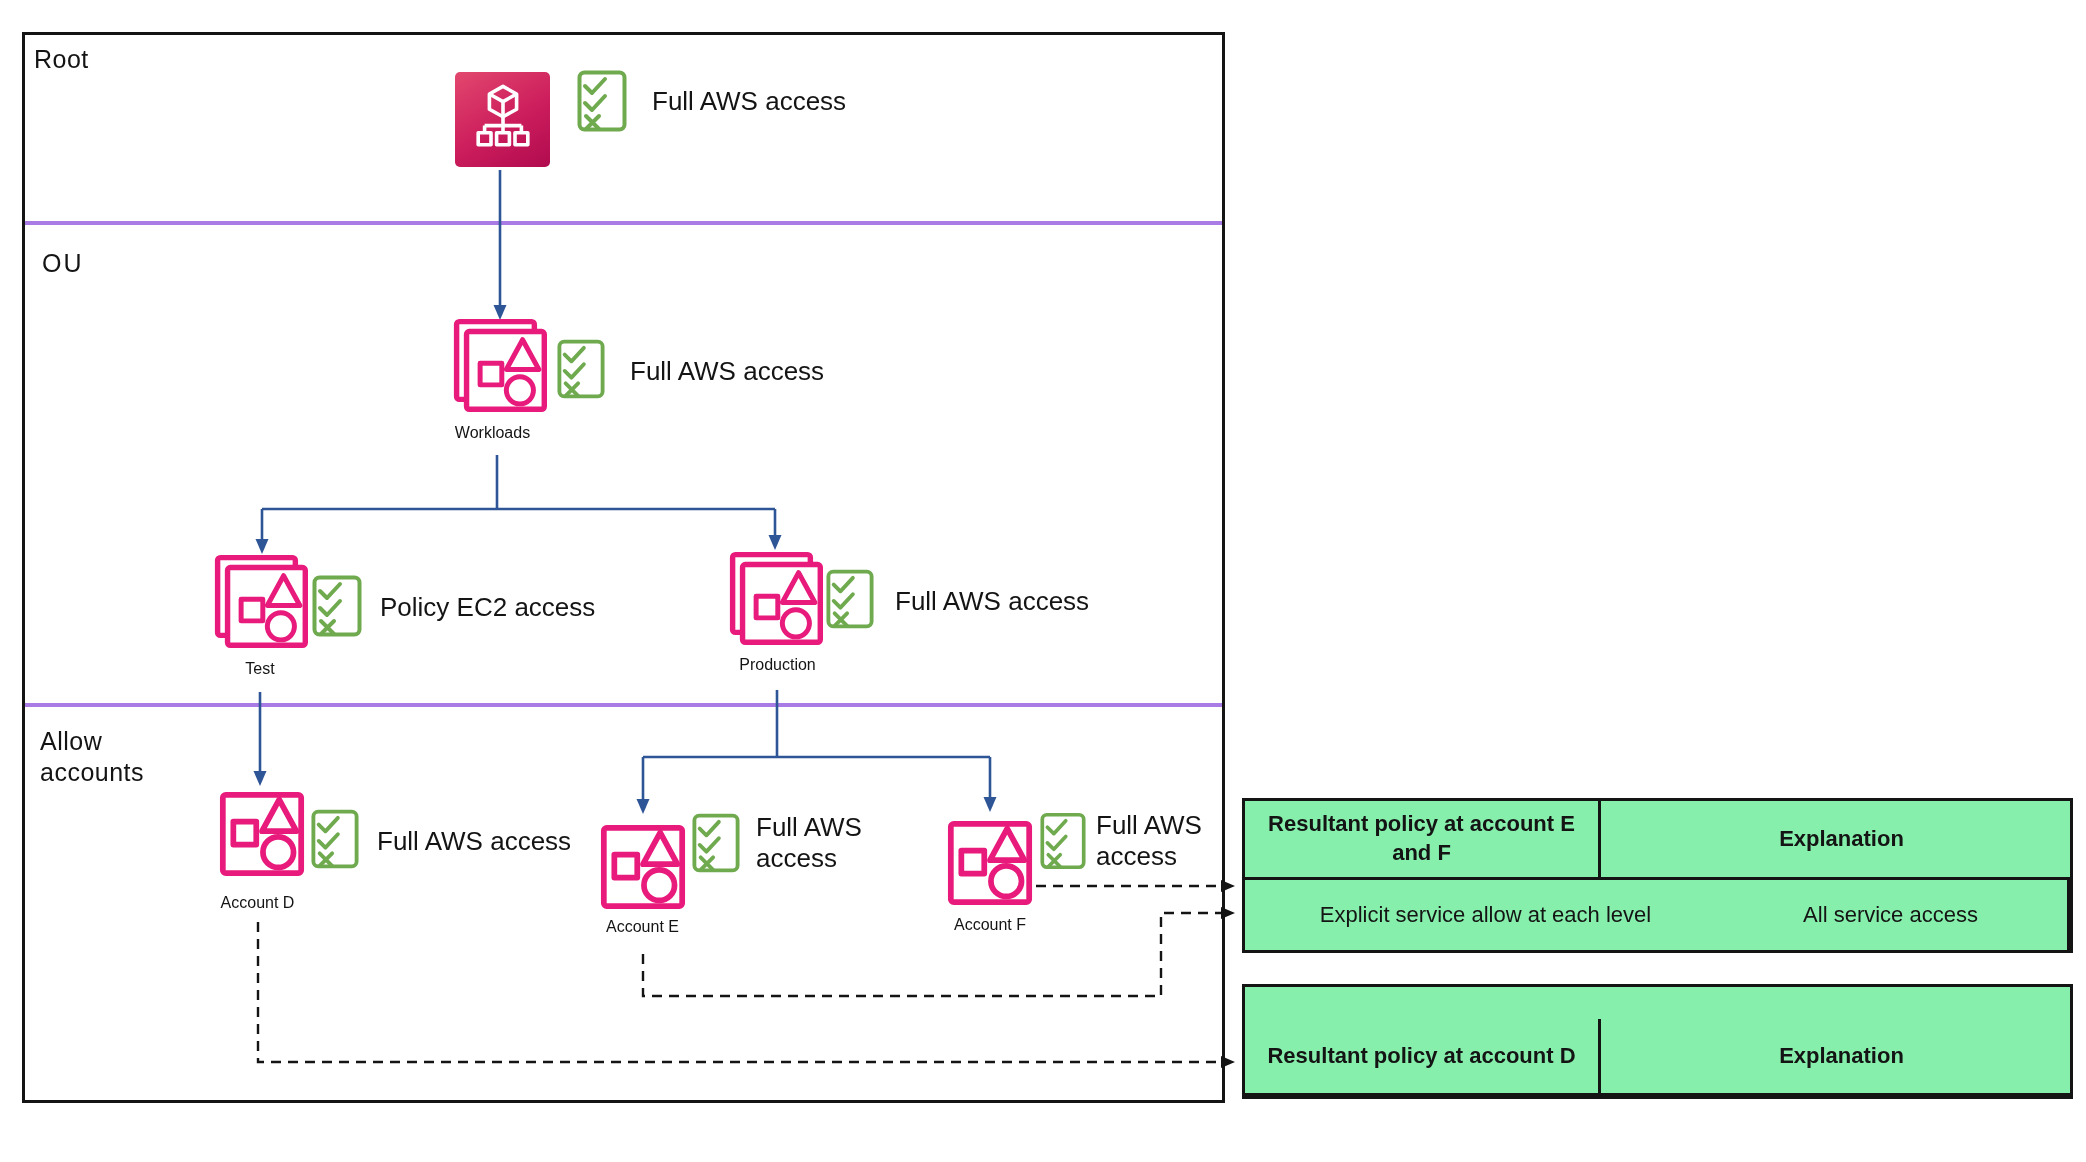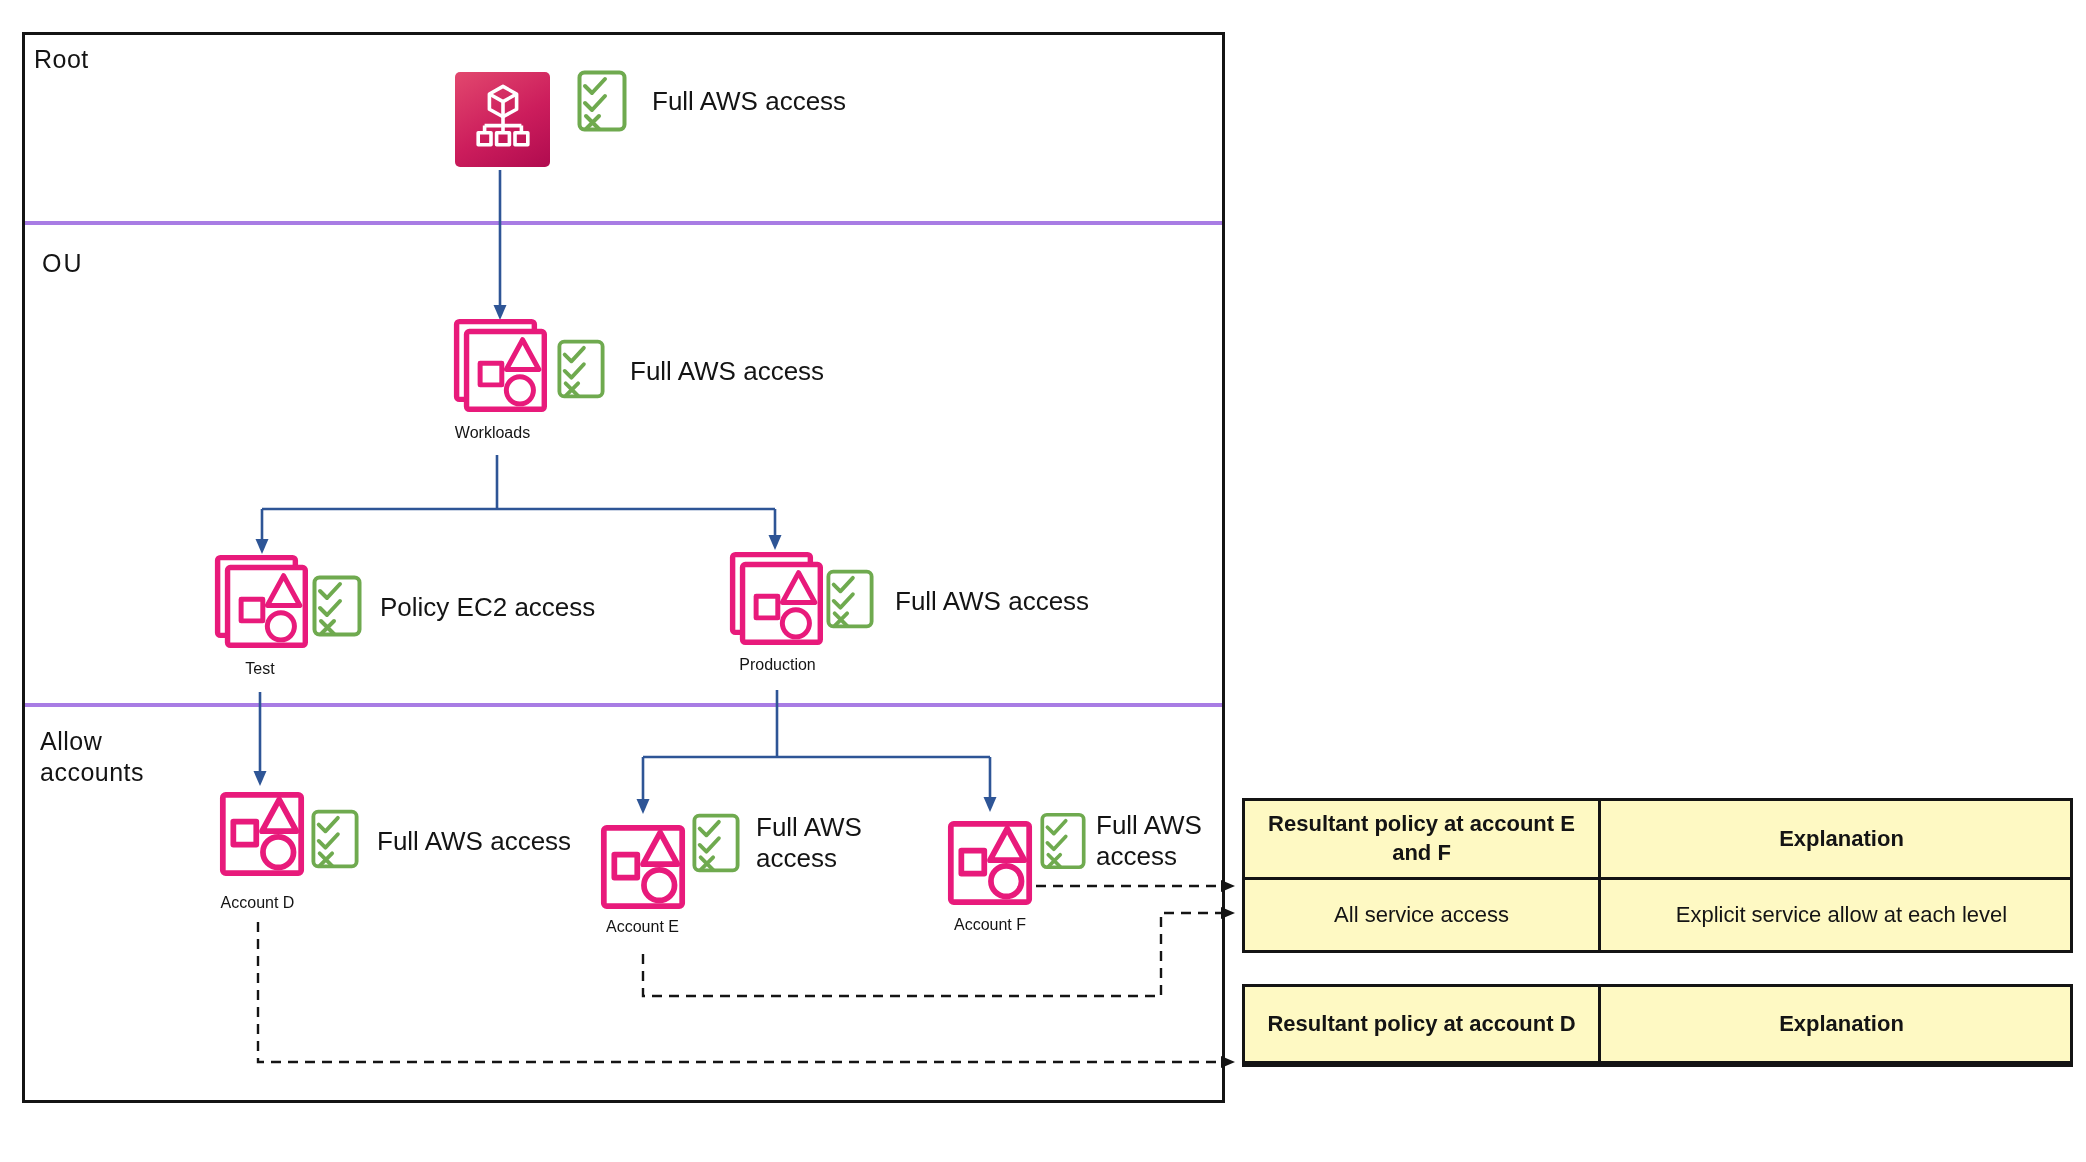--- a/index.html
+++ b/index.html
@@ -14,21 +14,21 @@
   .band-label{font-size:25px;line-height:1.22;color:#141414;letter-spacing:0.5px;}
   
   .node-label{font-size:16px;text-align:center;}
   .policy-text{font-size:26px;line-height:1.2;}
   .grad-icon{
     width:95px;height:95px;border-radius:5px;display:flex;align-items:center;justify-content:center;
     background:linear-gradient(150deg,#e2486e 0%,#cc1d5c 55%,#b00b4f 100%);
   }
   svg{display:block;}
   
-  .tbl{border:3px solid #141414;box-sizing:border-box;width:831px;background:#fef9c3;}
+  .tbl{border:3px solid #141414;box-sizing:border-box;width:831px;background:#86efac;}
   .trow{display:flex;box-sizing:border-box;}
   .trow.head{border-bottom:3px solid #141414;font-weight:bold;}
   .tcell{display:flex;align-items:center;justify-content:center;text-align:center;
          font-size:22px;line-height:1.3;box-sizing:border-box;padding:4px 14px;}
   .tcell.cleft{width:356px;border-right:3px solid #141414;flex:none;}
   .tcell.cright{flex:1;padding-left:26px;}
 </style>
 </head>
 <body>
 
@@ -208,25 +208,25 @@
   </div>
   <div class="abs policy-text" style="left:1096px;top:810px;width:135px;">Full AWS access</div>
   <div class="abs node-label" style="left:900px;top:916px;width:180px;">Account F</div>
 
   <div class="abs tbl" style="left:1242px;top:798px;">
     <div class="trow head" style="height:79px;">
       <div class="tcell cleft">Resultant policy at account E and F</div>
       <div class="tcell cright">Explanation</div>
     </div>
     <div class="trow" style="height:70px;">
+      <div class="tcell cright">Explicit service allow at each level</div>
       <div class="tcell cleft">All service access</div>
-      <div class="tcell cright">Explicit service allow at each level</div>
     </div>
   </div>
 
   <div class="abs tbl" style="left:1242px;top:984px;">
-    <div class="trow head" style="height:77px;">
+    <div class="trow head" style="height:77px;margin-top:32px;">
       <div class="tcell cleft">Resultant policy at account D</div>
       <div class="tcell cright">Explanation</div>
     </div>
   </div>
 
 </div>
 
 </body></html>

